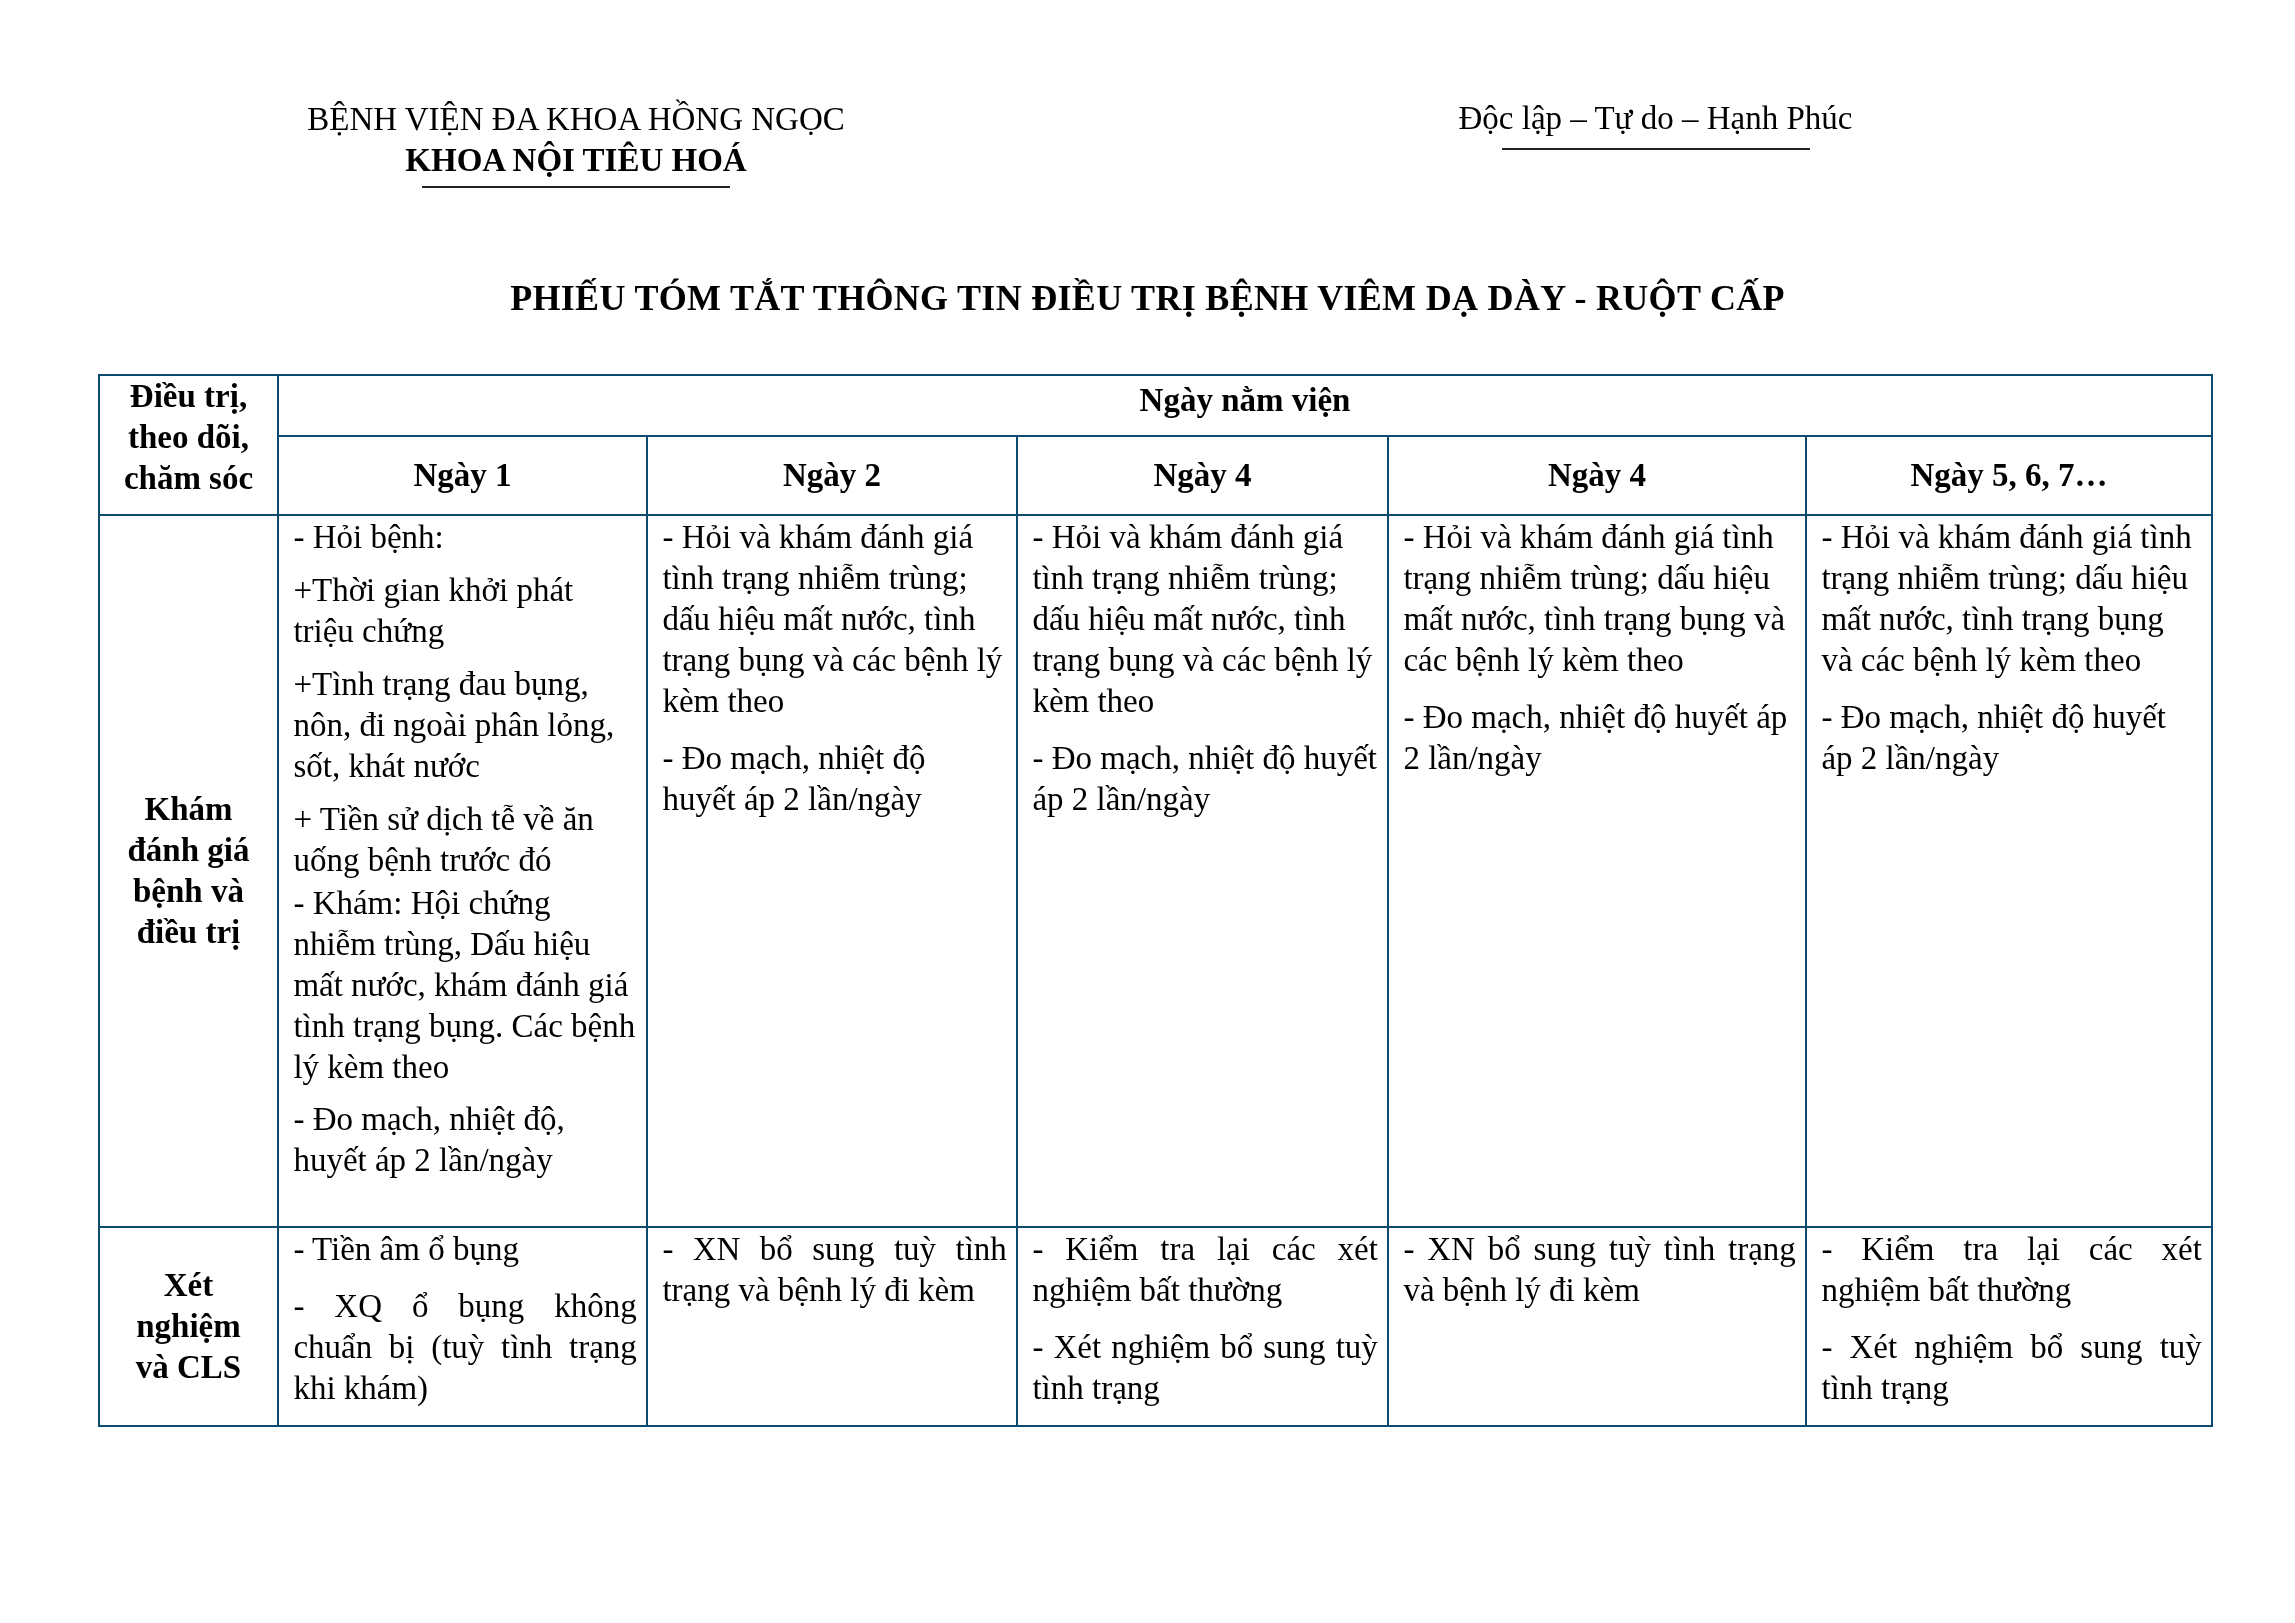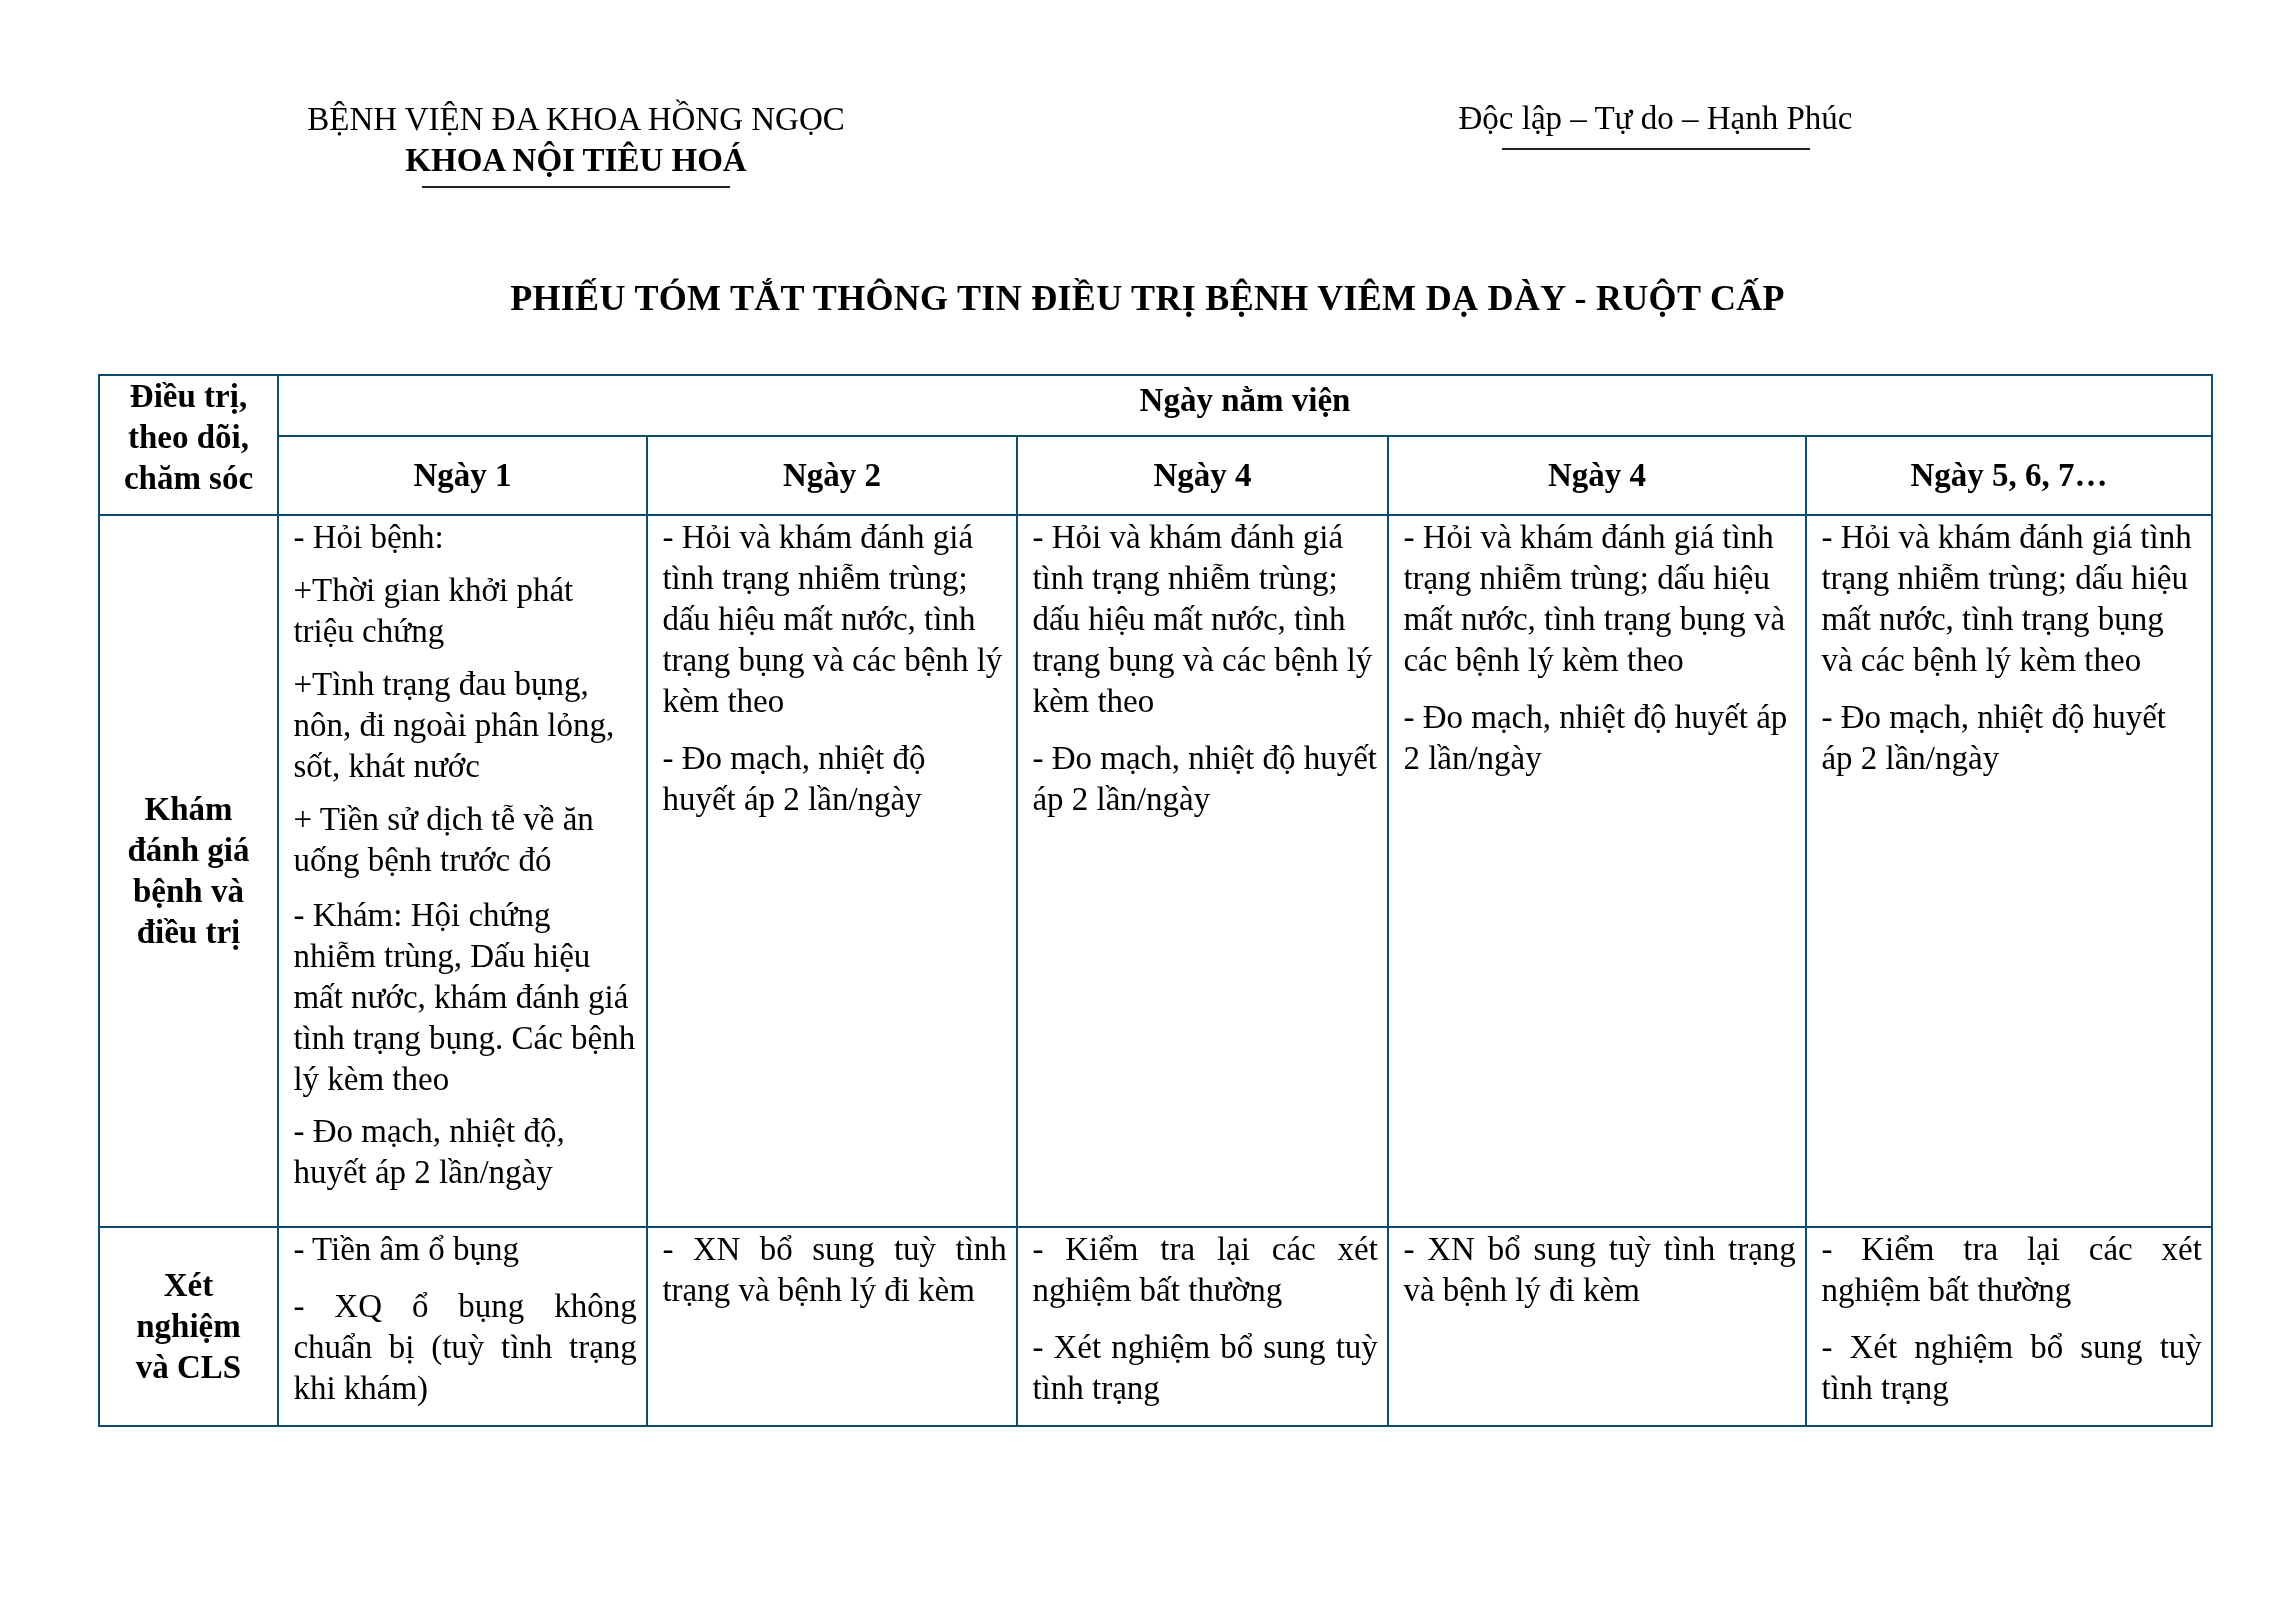--- a/index.html
+++ b/index.html
@@ -177,21 +177,21 @@
       <td class="row-label">
         <div>Khám</div>
         <div>đánh giá</div>
         <div>bệnh và</div>
         <div>điều trị</div>
       </td>
       <td class="cell">
         <p style="margin-bottom:11.8px">- Hỏi bệnh:</p>
         <p style="margin-bottom:11.8px">+Thời gian khởi phát triệu chứng</p>
         <p style="margin-bottom:11.8px">+Tình trạng đau bụng, nôn, đi ngoài phân lỏng, sốt, khát nước</p>
-        <p style="margin-bottom:14px">+ Tiền sử dịch tễ về ăn uống bệnh trước đó</p>
+        <p style="margin-bottom:2px">+ Tiền sử dịch tễ về ăn uống bệnh trước đó</p>
         <p style="margin-bottom:11.8px">- Khám: Hội chứng nhiễm trùng, Dấu hiệu mất nước, khám đánh giá tình trạng bụng. Các bệnh lý kèm theo</p>
         <p>- Đo mạch, nhiệt độ, huyết áp 2 lần/ngày</p>
       </td>
       <td class="cell">
         <p>- Hỏi và khám đánh giá tình trạng nhiễm trùng; dấu hiệu mất nước, tình trạng bụng và các bệnh lý kèm theo</p>
         <p>- Đo mạch, nhiệt độ huyết áp 2 lần/ngày</p>
       </td>
       <td class="cell">
         <p>- Hỏi và khám đánh giá tình trạng nhiễm trùng; dấu hiệu mất nước, tình trạng bụng và các bệnh lý kèm theo</p>
         <p>- Đo mạch, nhiệt độ huyết áp 2 lần/ngày</p>

